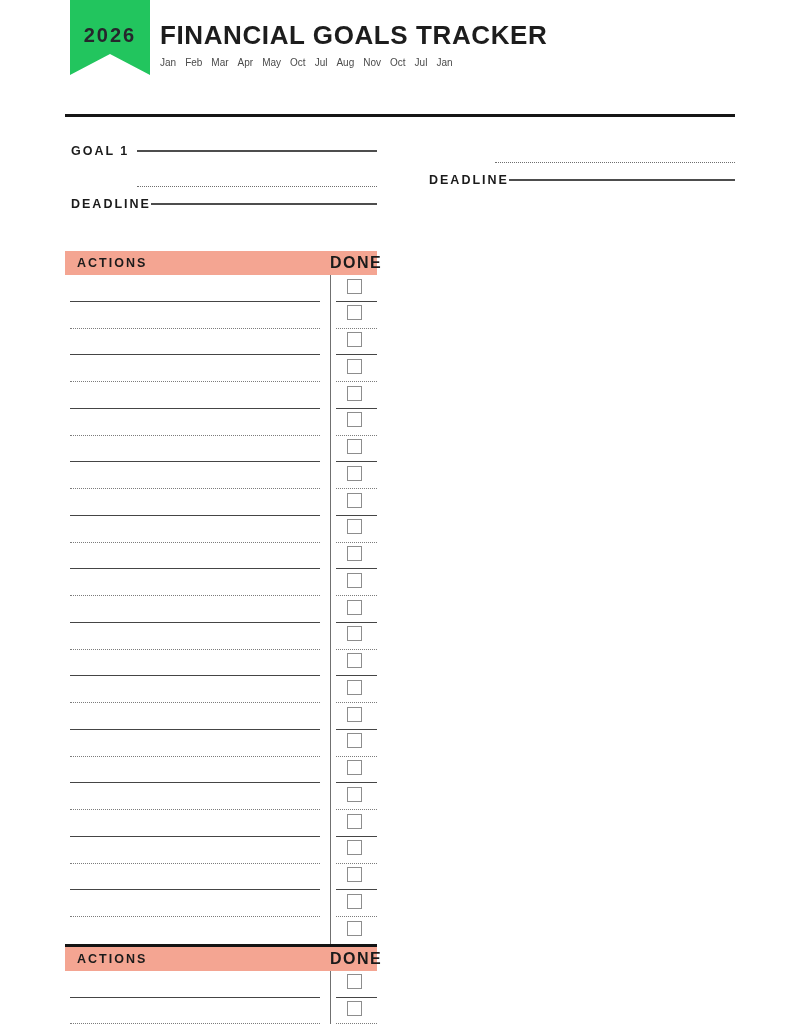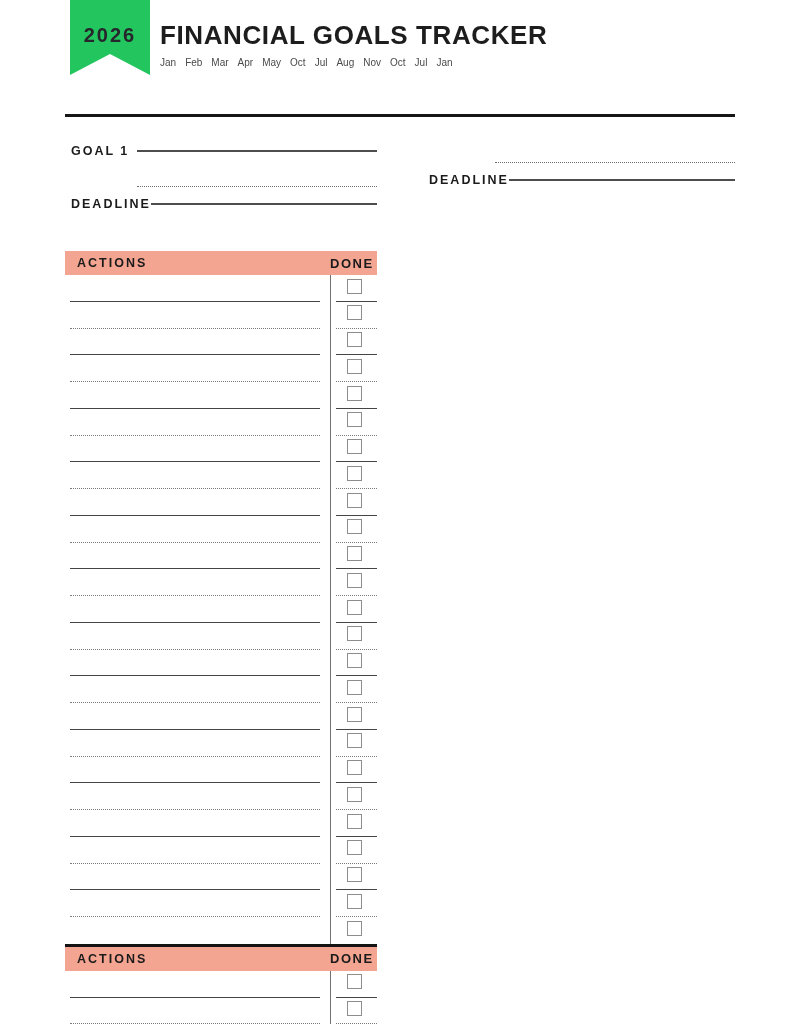--- a/index.html
+++ b/index.html
@@ -57,21 +57,21 @@
   .mid-gap { width:46px; display:flex; justify-content:center; }
   .center-divider { width:1px; background:#787878; }
   .t-bar {
     height:24px; background:#F4A592; display:flex; align-items:center;
   }
   .actions-head {
     flex:1; padding-left:12px; font-size:12.5px; font-weight:bold;
     letter-spacing:2px; color:#1b1b1b;
   }
   .done-head {
-    width:47px; text-align:left; font-size:13px; font-weight:bold;
+    width:47px; text-align:left; font-size:16px; font-weight:bold;
     letter-spacing:1.5px; color:#1b1b1b;
   }
   .t-body { border-bottom:3px solid #141414; }
   .row { display:flex; height:26.75px; box-sizing:border-box; }
   .action-line { flex:1; margin-left:5px; margin-right:10px; }
   .row.solid  .action-line { border-bottom:1.6px solid #454545; }
   .row.dotted .action-line { border-bottom:1.2px dotted #7c7c7c; }
   .row.last   .action-line { border-bottom:none; }
   .done-cell {
     width:47px; box-sizing:border-box; border-left:1px solid #707070;

